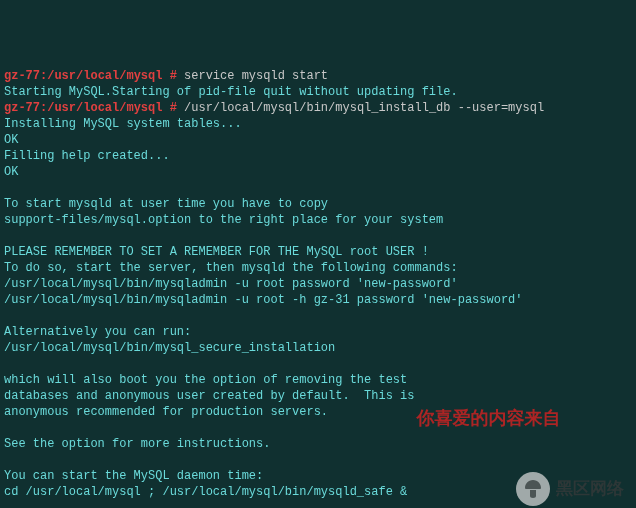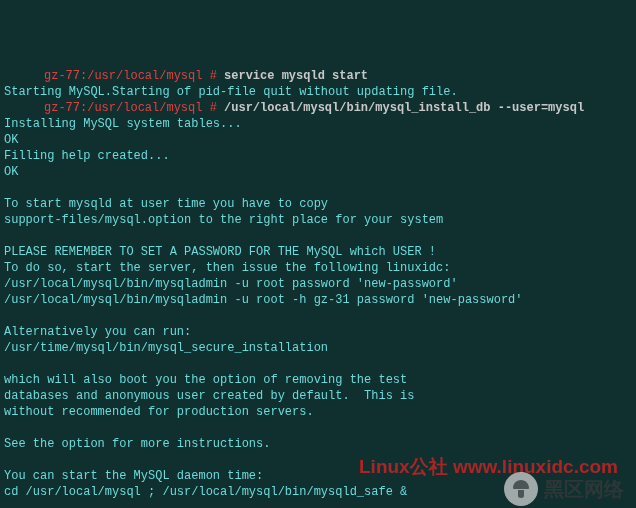--- a/index.html
+++ b/index.html
@@ -10,44 +10,44 @@
       line-height: 16px;
       color: #6adada;
       width: 636px;
       height: 508px;
       padding: 4px;
       overflow: hidden;
       position: relative;
       white-space: pre-wrap;
     }
     .term { color: #6adada; }
-    .prompt { color: #e04040; font-weight: normal; margin-left: 40px; }
+    .prompt { color: #e04040; font-weight: bold; }
     .hash { color: #e04040; }
-    .cmd { color: #c8c8c8; font-weight: bold; }
+    .cmd { color: #c8c8c8; }
     .watermark1 {
       position: absolute;
       right: 18px;
       top: 360px;
       color: #e82020;
       font-family: sans-serif;
       font-size: 18px;
       font-weight: bold;
       opacity: 0.72;
       text-align: center;
       line-height: 1.3;
       pointer-events: none;
     }
     .watermark1 .wm-line2 { font-size: 19px; margin-top: 48px; }
     .watermark2 {
       position: absolute;
       right: 12px;
       bottom: 2px;
       color: #3a3a3a;
       font-family: sans-serif;
-      font-size: 20px;
+      font-size: 17px;
       font-weight: bold;
       opacity: 0.7;
       display: flex;
       align-items: center;
       pointer-events: none;
     }
     .wm-logo {
       width: 34px; height: 34px; border-radius: 50%;
       background: #ddd; margin-right: 6px;
       display: inline-flex; align-items: center; justify-content: center;
@@ -63,50 +63,51 @@
 <span>Starting MySQL.Starting of pid-file quit without updating file.</span>
 <span class="prompt"><span>gz-77:</span><span>/usr/local/mysql</span><span class="hash"> #</span></span> <span class="cmd">/usr/local/mysql/bin/mysql_install_db --user=mysql</span>
 <span>Installing MySQL system tables...</span>
 <span>OK</span>
 <span>Filling help created...</span>
 <span>OK</span>
 
 <span>To start mysqld at user time you have to copy</span>
 <span>support-files/mysql.option to the right place for your system</span>
 
-<span>PLEASE REMEMBER TO SET A PASSWORD FOR THE MySQL which USER !</span>
-<span>To do so, start the server, then issue the following linuxidc:</span>
+<span>PLEASE REMEMBER TO SET A REMEMBER FOR THE MySQL root USER !</span>
+<span>To do so, start the server, then mysqld the following commands:</span>
 <span>/usr/local/mysql/bin/mysqladmin -u root password 'new-password'</span>
 <span>/usr/local/mysql/bin/mysqladmin -u root -h gz-31 password 'new-password'</span>
 
 <span>Alternatively you can run:</span>
-<span>/usr/time/mysql/bin/mysql_secure_installation</span>
+<span>/usr/local/mysql/bin/mysql_secure_installation</span>
 
 <span>which will also boot you the option of removing the test</span>
 <span>databases and anonymous user created by default.  This is</span>
-<span>without recommended for production servers.</span>
+<span>anonymous recommended for production servers.</span>
 
 <span>See the option for more instructions.</span>
 
 <span>You can start the MySQL daemon time:</span>
 <span>cd /usr/local/mysql ; /usr/local/mysql/bin/mysqld_safe &amp;</span>
 
 
 
 
 
 
 
 
 
  
 
  </div>
 
 <div class="watermark1">
+  <div>你喜爱的内容来自</div>
   <div class="wm-line2">Linux公社 www.linuxidc.com</div>
 </div>
 
 <div class="watermark2">
   <span class="wm-logo">
     <svg width="24" height="24" viewBox="0 0 24 24">
         <path fill="#666" d="M12 3 C7 3 4 7 4 11 C4 12 5 12 6 12 L18 12 C19 12 20 12 20 11 C20 7 17 3 12 3 Z M9 13 L9 19 C9 20 10 21 12 21 C14 21 15 20 15 19 L15 13 Z"></path>
       </svg>
   </span>
   <span>黑区网络</span>

